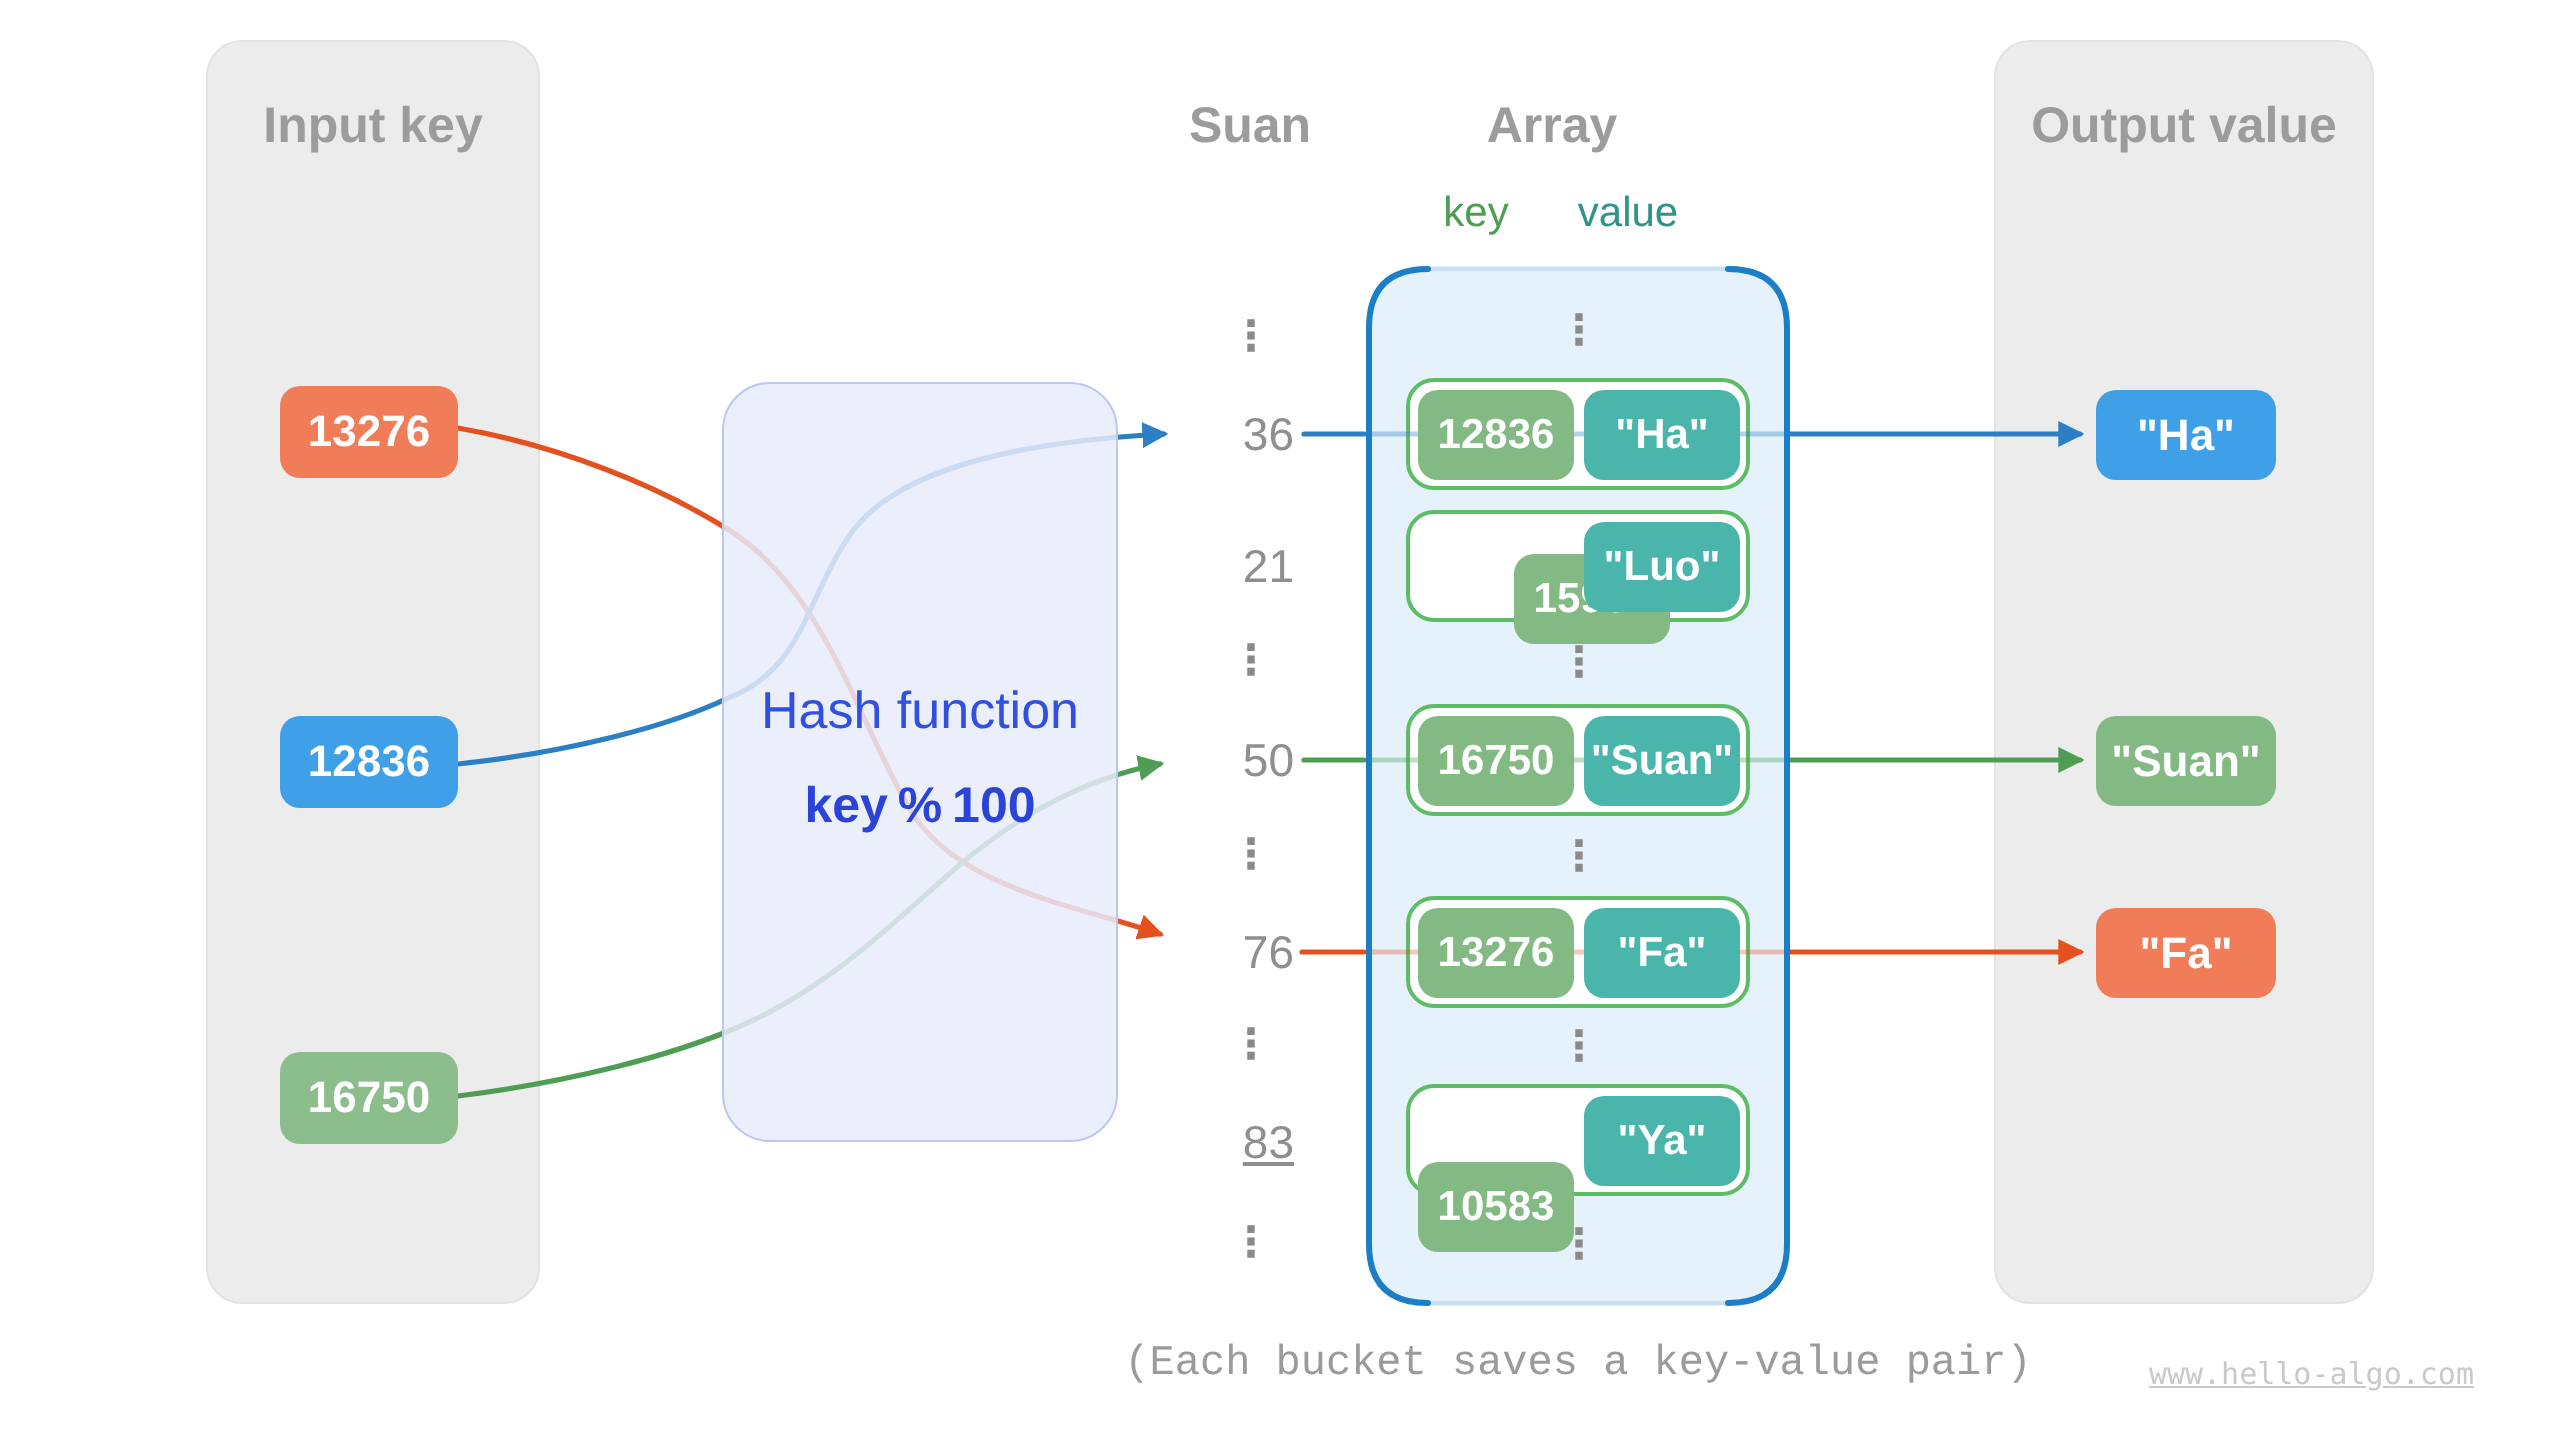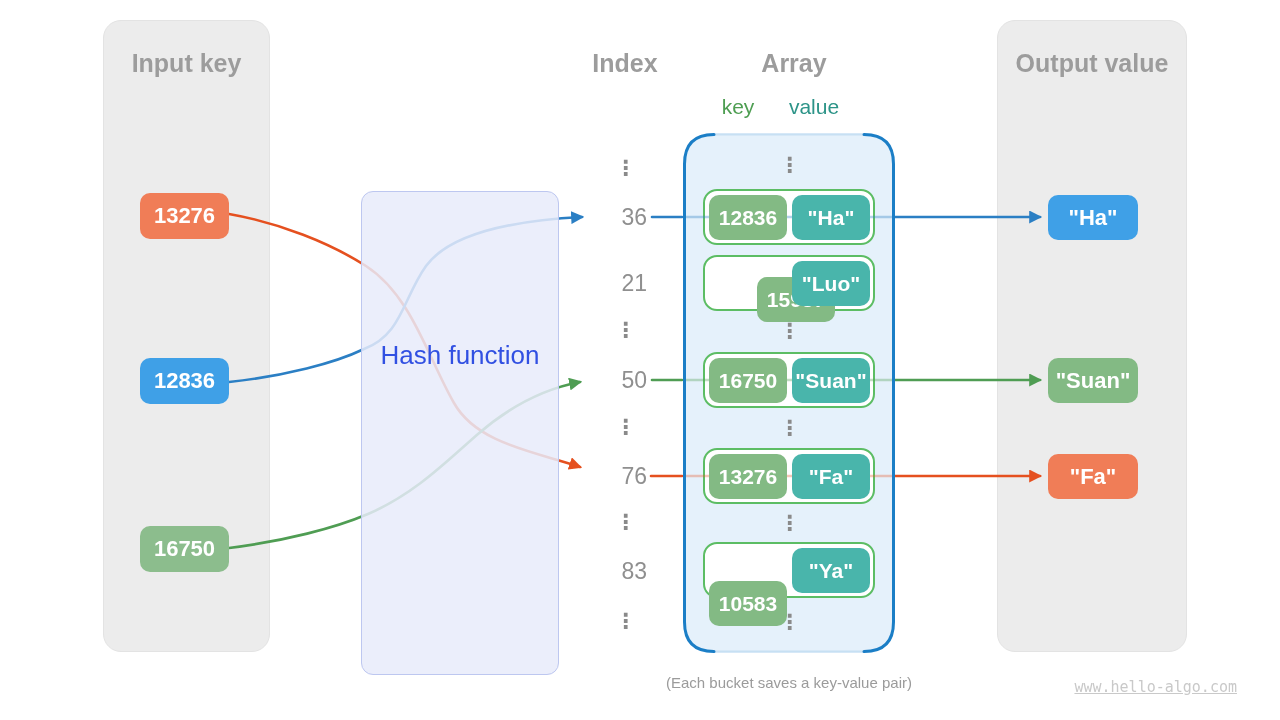--- a/index.html
+++ b/index.html
@@ -4,21 +4,21 @@
 <style>
   html,body{margin:0;padding:0;background:#fff;}
   .canvas{position:relative;width:1280px;height:720px;background:#ffffff;overflow:hidden;
           font-family:"Liberation Sans",sans-serif;}
   .panel{position:absolute;background:#ececec;border:1px solid #e3e3e3;border-radius:18px;}
   .panel-title{position:absolute;left:0;right:0;top:28px;text-align:center;
                font-weight:700;font-size:25px;color:#9c9c9c;}
   .hdr{position:absolute;text-align:center;font-weight:700;font-size:25px;color:#9c9c9c;line-height:30px;}
   .sublabel{position:absolute;text-align:center;font-size:21px;line-height:26px;}
   .ov{position:absolute;left:0;top:0;pointer-events:none;}
-  .hashbox{position:absolute;left:361px;top:191px;width:198px;height:484px;border-radius:12px;
+  .hashbox{position:absolute;left:361px;top:191px;width:198px;height:380px;border-radius:24px;
            background:rgba(231,235,250,0.85);border:1.5px solid #bdc7f0;box-sizing:border-box;}
   .hash-title{position:absolute;left:0;right:0;top:148px;text-align:center;
               font-size:26px;line-height:30px;color:#3150e2;}
   .hash-formula{position:absolute;left:0;right:0;top:196px;text-align:center;
                 font-weight:700;font-size:25px;line-height:30px;color:#2a43d9;word-spacing:-2px;}
   .arraybg{position:absolute;left:684px;top:133px;width:210px;height:520px;border-radius:26px;
            background:rgba(226,240,251,0.9);}
   .bucket{position:absolute;left:703px;width:172px;height:56px;background:#ffffff;
           border:2px solid #5cbd64;border-radius:14px;box-sizing:border-box;}
   .pill{position:absolute;width:78px;height:45px;border-radius:10px;color:#fff;
@@ -28,21 +28,21 @@
   .kbox{position:absolute;left:140px;width:89px;height:46px;border-radius:10px;color:#fff;
         font-weight:700;font-size:22px;line-height:46px;text-align:center;}
   .obox{position:absolute;left:1048px;width:90px;height:45px;border-radius:10px;color:#fff;
         font-weight:700;font-size:22px;line-height:45px;text-align:center;}
   .idx{position:absolute;left:603px;width:44px;text-align:right;font-size:23px;line-height:28px;color:#8f8f8f;}
   .vdots{position:absolute;width:20px;text-align:center;font-family:"DejaVu Sans",sans-serif;
          font-weight:700;font-size:21px;line-height:26px;color:#8a8a8a;}
   .vdots-idx{left:615px;}
   .vdots-arr{left:779px;}
   .caption{position:absolute;left:539px;width:500px;top:669px;text-align:center;
-           font-size:15px;line-height:28px;color:#9b9b9b;}
+           font-size:21px;line-height:28px;color:#9b9b9b;font-family:Liberation Mono, monospace;}
   .watermark{position:absolute;right:43px;top:678px;font-family:"DejaVu Sans Mono",monospace;
              font-size:15px;color:#c9c9c9;text-decoration:underline;}
 </style>
 </head>
 <body>
 
 <div class="canvas">
 
   <div class="panel" style="left:103px;top:20px;width:165px;height:630px;">
     <div class="panel-title">Input key</div>
@@ -71,20 +71,21 @@
     <path d="M652,380 L682,380" stroke="#4f9d53" stroke-width="2.6" stroke-linecap="round"></path>
     <path d="M651,476 L682,476" stroke="#e5501f" stroke-width="2.6" stroke-linecap="round"></path>
 
     <path d="M894,217 L1040,217" stroke="#2b7fc4" stroke-width="2.6" stroke-linecap="round" marker-end="url(#ab)"></path>
     <path d="M894,380 L1040,380" stroke="#4f9d53" stroke-width="2.6" stroke-linecap="round" marker-end="url(#ag)"></path>
     <path d="M894,476 L1040,476" stroke="#e5501f" stroke-width="2.6" stroke-linecap="round" marker-end="url(#ao)"></path>
   </svg>
 
   <div class="hashbox">
     <div class="hash-title">Hash function</div>
+    <div class="hash-formula">key % 100</div>
   </div>
 
   <div class="arraybg"></div>
 
   <div class="bucket" style="top:189px;"></div>
   <div class="bucket" style="top:255px;"></div>
   <div class="bucket" style="top:352px;"></div>
   <div class="bucket" style="top:448px;"></div>
   <div class="bucket" style="top:542px;"></div>
 
@@ -110,31 +111,31 @@
   <div class="pill pill-val" style="top:548px;">"Ya"</div>
 
   <div class="vdots vdots-idx" style="top:155px;">⋮</div>
   <div class="idx" style="top:203px;">36</div>
   <div class="idx" style="top:269px;">21</div>
   <div class="vdots vdots-idx" style="top:317px;">⋮</div>
   <div class="idx" style="top:366px;">50</div>
   <div class="vdots vdots-idx" style="top:414px;">⋮</div>
   <div class="idx" style="top:462px;">76</div>
   <div class="vdots vdots-idx" style="top:509px;">⋮</div>
-  <div class="idx" style="top:557px;">83</div>
+  <div class="idx" style="top:557px;text-decoration:underline;">83</div>
   <div class="vdots vdots-idx" style="top:608px;">⋮</div>
 
   <div class="vdots vdots-arr" style="top:152px;">⋮</div>
   <div class="vdots vdots-arr" style="top:318px;">⋮</div>
   <div class="vdots vdots-arr" style="top:415px;">⋮</div>
   <div class="vdots vdots-arr" style="top:510px;">⋮</div>
   <div class="vdots vdots-arr" style="top:609px;">⋮</div>
 
-  <div class="hdr" style="left:575px;width:100px;top:48px;">Index</div>
-  <div class="hdr" style="left:744px;width:100px;top:48px;">Array</div>
+  <div class="hdr" style="left:575px;width:100px;top:48px;">Suan</div>
+  <div class="hdr" style="left:726px;width:100px;top:48px;">Array</div>
   <div class="sublabel" style="left:703px;width:70px;top:94px;color:#4e9e52;">key</div>
   <div class="sublabel" style="left:778px;width:72px;top:94px;color:#2d9488;">value</div>
 
   <div class="kbox" style="top:193px;background:#f07d57;">13276</div>
   <div class="kbox" style="top:358px;background:#3fa0e7;">12836</div>
   <div class="kbox" style="top:526px;background:#8cbd8d;">16750</div>
 
   <div class="obox" style="top:195px;background:#3fa0e7;">"Ha"</div>
   <div class="obox" style="top:358px;background:#83ba84;">"Suan"</div>
   <div class="obox" style="top:454px;background:#f07d57;">"Fa"</div>

